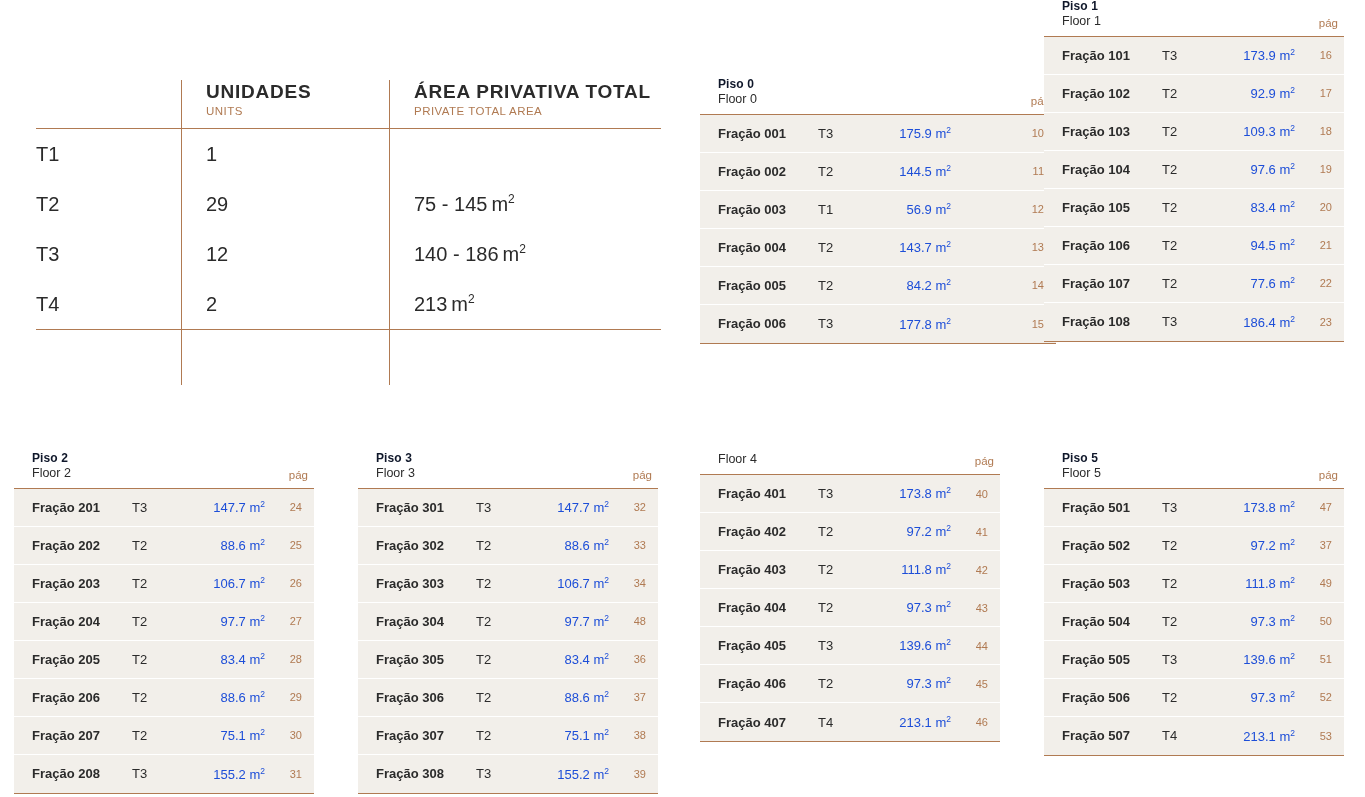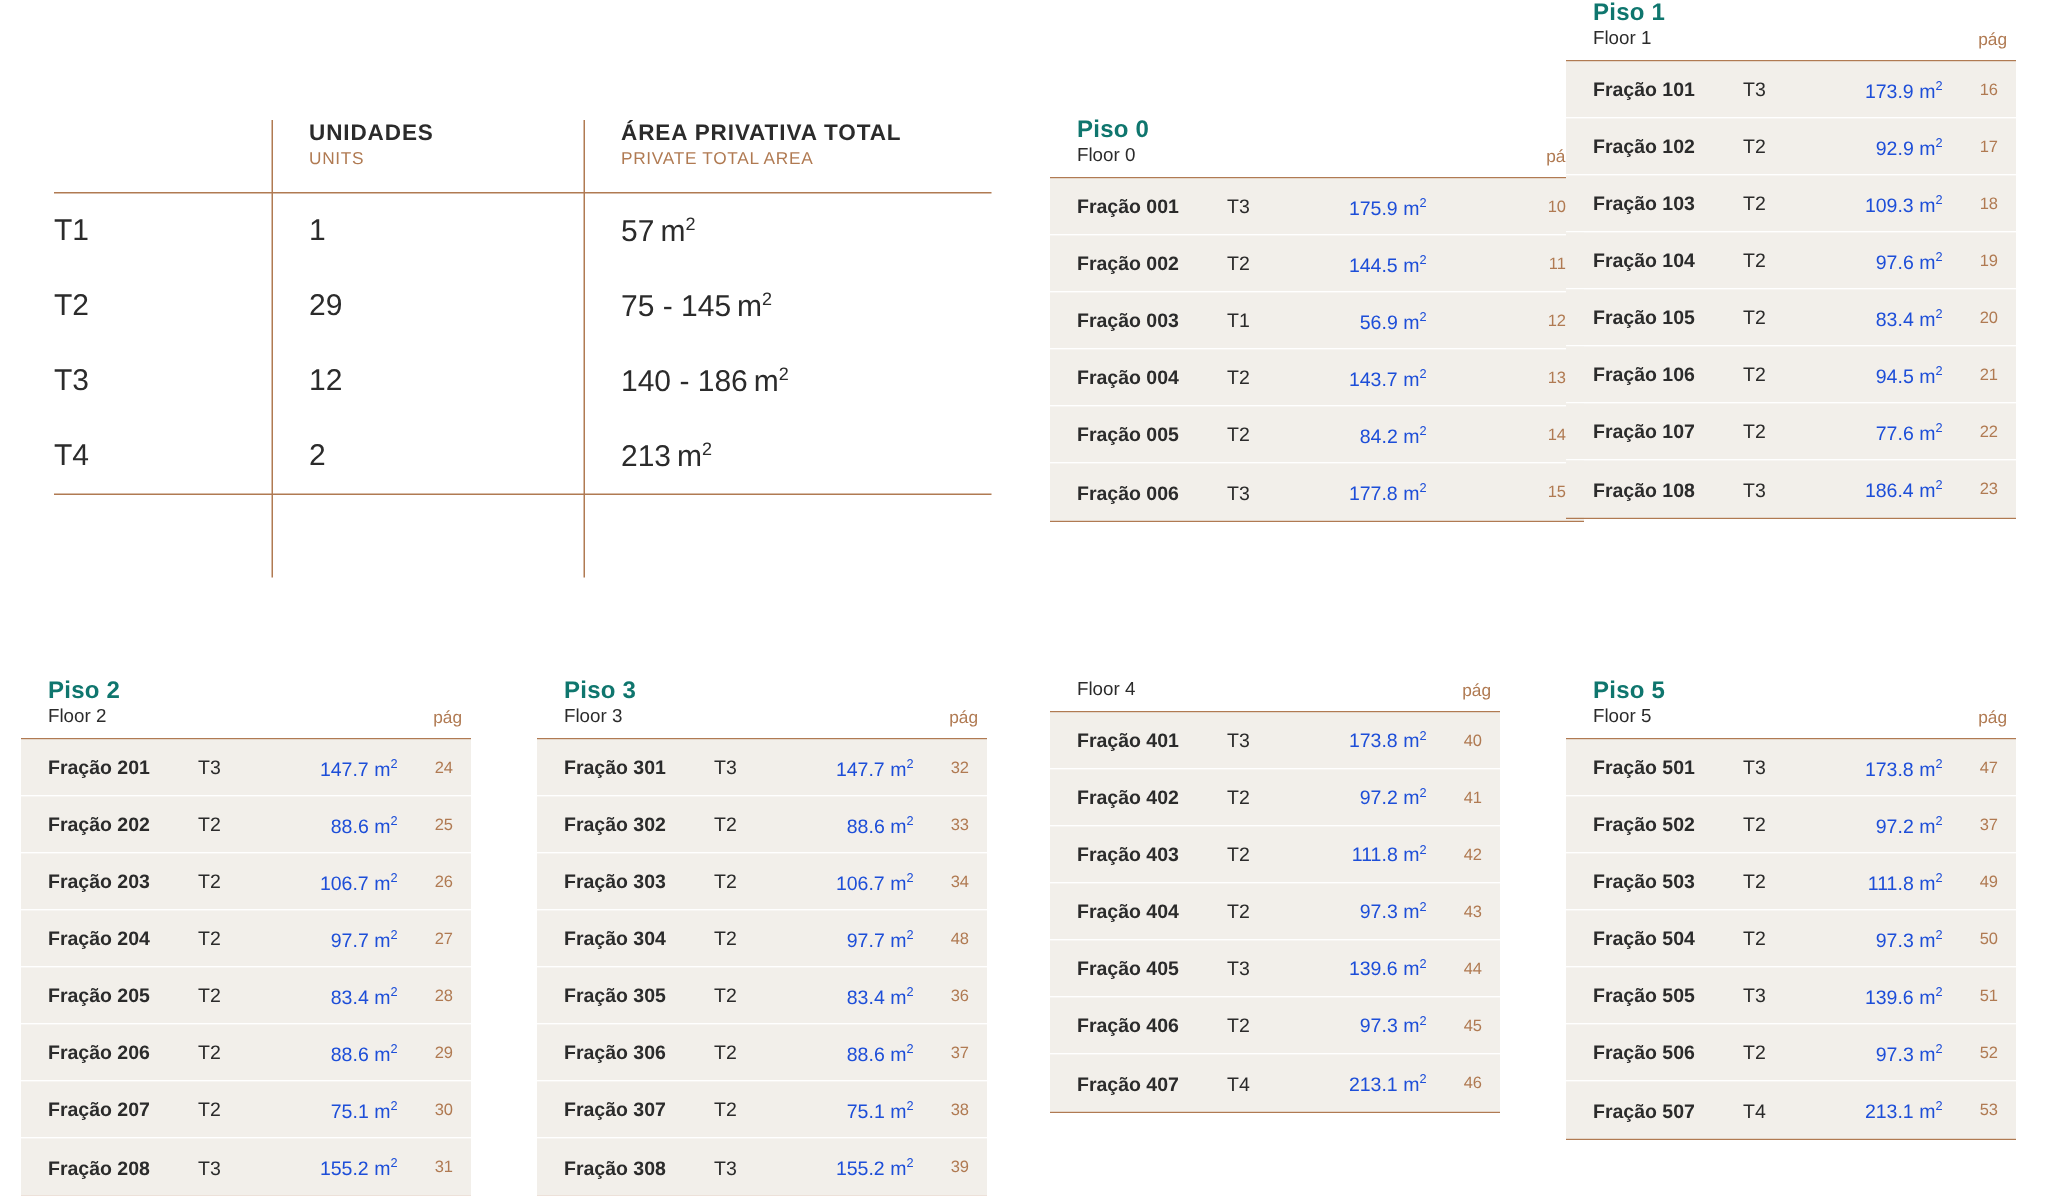--- a/index.html
+++ b/index.html
@@ -21,21 +21,21 @@
     position: absolute;
     left: 36px;
     top: 80px;
     width: 625px;
   }
   .summary-grid {
     position: relative;
     width: 625px;
   }
   .sum-col-head {
-    font-size: 15px;
+    font-size: 19px;
     font-weight: bold;
     letter-spacing: .04em;
     color: #2b2b2b;
     line-height: 1.25;
   }
   .sum-col-sub {
     font-size: 11.5px;
     letter-spacing: .04em;
     color: #b07a52;
     line-height: 1.3;
@@ -73,23 +73,23 @@
   
   .floor {
     position: absolute;
     box-sizing: border-box;
   }
   .floor-head {
     position: relative;
     padding: 0 0 7px 0;
   }
   .floor-title {
-    font-size: 16px;
+    font-size: 12px;
     font-weight: bold;
-    color: #0f766e;
+    color: #0f172a;
     letter-spacing: .01em;
     line-height: 1.15;
   }
   .floor-sub {
     font-size: 12.5px;
     color: #2b2b2b;
     line-height: 1.2;
   }
   .pag-label {
     position: absolute;
@@ -162,21 +162,20 @@
         <div class="sum-col-sub">PRIVATE TOTAL AREA</div>
       </div>
     </div>
 
     <div class="hline"></div>
 
     <div id="summary-rows">
         <div class="sum-row">
           <div class="c1 sum-cell-big">T1</div>
           <div class="c2 sum-cell-big">1</div>
-          <div class="c3 sum-cell-big">57 m<sup>2</sup></div>
         </div>
         <div class="sum-row">
           <div class="c1 sum-cell-big">T2</div>
           <div class="c2 sum-cell-big">29</div>
           <div class="c3 sum-cell-big">75 - 145 m<sup>2</sup></div>
         </div>
         <div class="sum-row">
           <div class="c1 sum-cell-big">T3</div>
           <div class="c2 sum-cell-big">12</div>
           <div class="c3 sum-cell-big">140 - 186 m<sup>2</sup></div>

